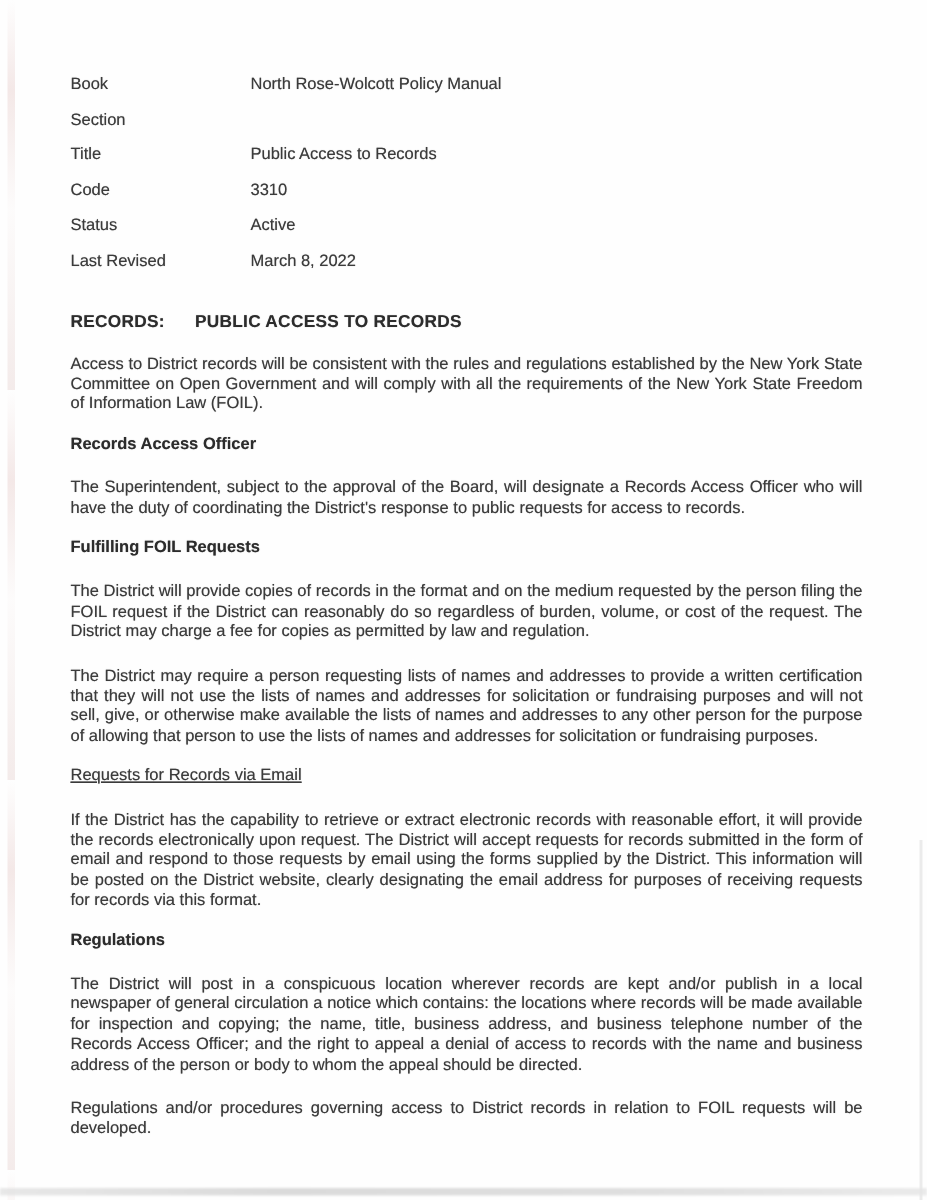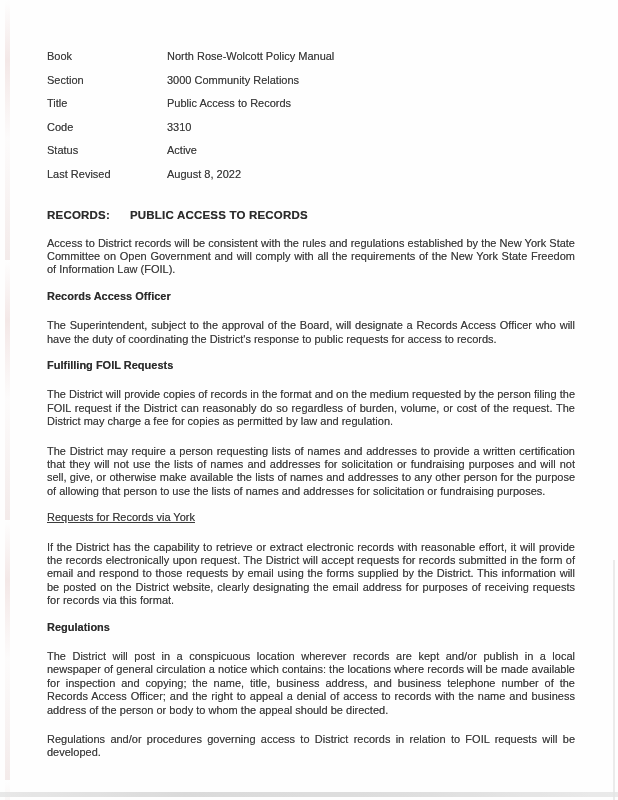--- a/index.html
+++ b/index.html
@@ -120,54 +120,53 @@
 
   <div class="content scan-text">
 
     <div class="meta">
       <div class="meta-row">
         <div class="meta-label">Book</div>
         <div class="meta-value">North Rose-Wolcott Policy Manual</div>
       </div>
       <div class="meta-row">
         <div class="meta-label">Section</div>
-        <div class="meta-value">3000 Community Relations</div>
       </div>
       <div class="meta-row">
         <div class="meta-label">Title</div>
         <div class="meta-value">Public Access to Records</div>
       </div>
       <div class="meta-row">
         <div class="meta-label">Code</div>
         <div class="meta-value">3310</div>
       </div>
       <div class="meta-row">
         <div class="meta-label">Status</div>
         <div class="meta-value">Active</div>
       </div>
       <div class="meta-row">
         <div class="meta-label">Last Revised</div>
-        <div class="meta-value">August 8, 2022</div>
+        <div class="meta-value">March 8, 2022</div>
       </div>
     </div>
 
     <div class="subject-line">
       <span class="subject-label">RECORDS:</span><span>PUBLIC ACCESS TO RECORDS</span>
     </div>
 
     <p class="para">Access to District records will be consistent with the rules and regulations established by the New York State Committee on Open Government and will comply with all the requirements of the New York State Freedom of Information Law (FOIL).</p>
 
     <div class="heading heading-bold">Records Access Officer</div>
     <p class="para">The Superintendent, subject to the approval of the Board, will designate a Records Access Officer who will have the duty of coordinating the District's response to public requests for access to records.</p>
 
     <div class="heading heading-bold">Fulfilling FOIL Requests</div>
     <p class="para">The District will provide copies of records in the format and on the medium requested by the person filing the FOIL request if the District can reasonably do so regardless of burden, volume, or cost of the request. The District may charge a fee for copies as permitted by law and regulation.</p>
     <p class="para">The District may require a person requesting lists of names and addresses to provide a written certification that they will not use the lists of names and addresses for solicitation or fundraising purposes and will not sell, give, or otherwise make available the lists of names and addresses to any other person for the purpose of allowing that person to use the lists of names and addresses for solicitation or fundraising purposes.</p>
 
-    <div class="heading heading-underline">Requests for Records via York</div>
+    <div class="heading heading-underline">Requests for Records via Email</div>
     <p class="para">If the District has the capability to retrieve or extract electronic records with reasonable effort, it will provide the records electronically upon request. The District will accept requests for records submitted in the form of email and respond to those requests by email using the forms supplied by the District. This information will be posted on the District website, clearly designating the email address for purposes of receiving requests for records via this format.</p>
 
     <div class="heading heading-bold">Regulations</div>
     <p class="para">The District will post in a conspicuous location wherever records are kept and/or publish in a local newspaper of general circulation a notice which contains: the locations where records will be made available for inspection and copying; the name, title, business address, and business telephone number of the Records Access Officer; and the right to appeal a denial of access to records with the name and business address of the person or body to whom the appeal should be directed.</p>
 
     <p class="para">Regulations and/or procedures governing access to District records in relation to FOIL requests will be developed.</p>
 
   </div>
 </div>
 

